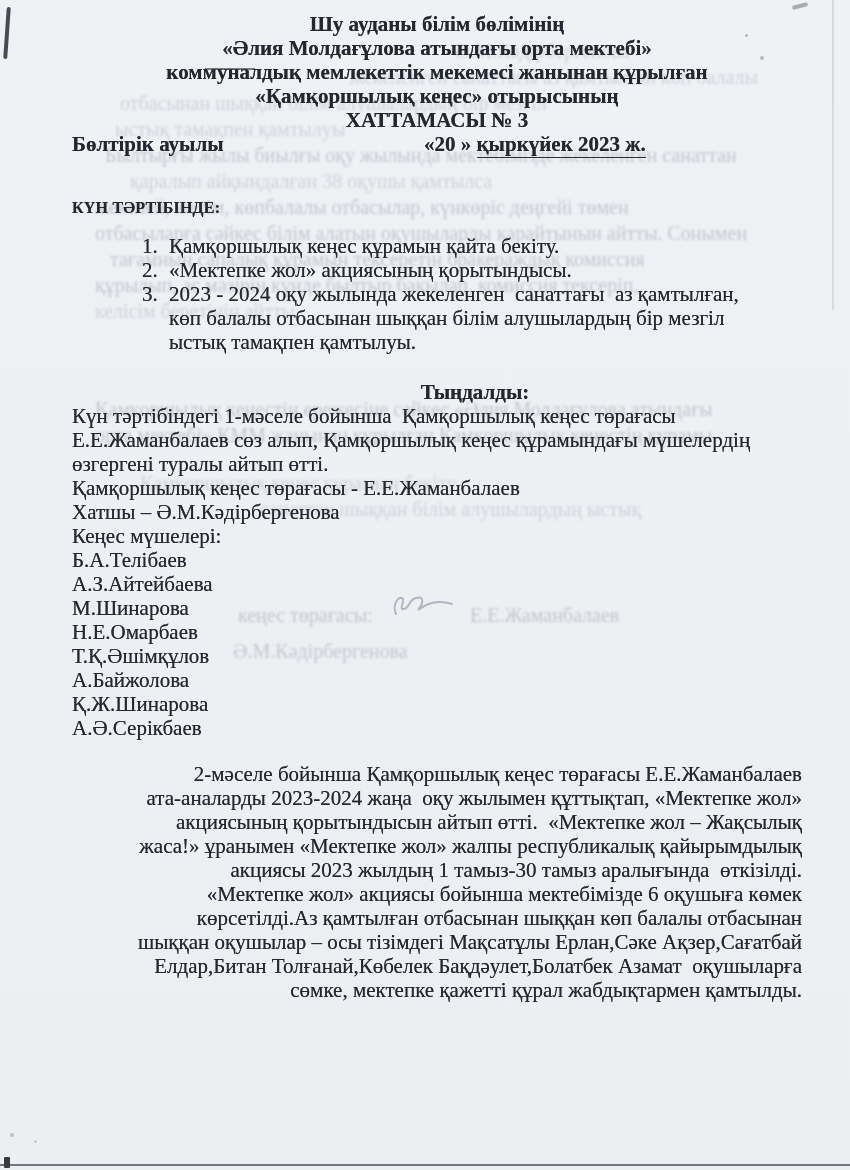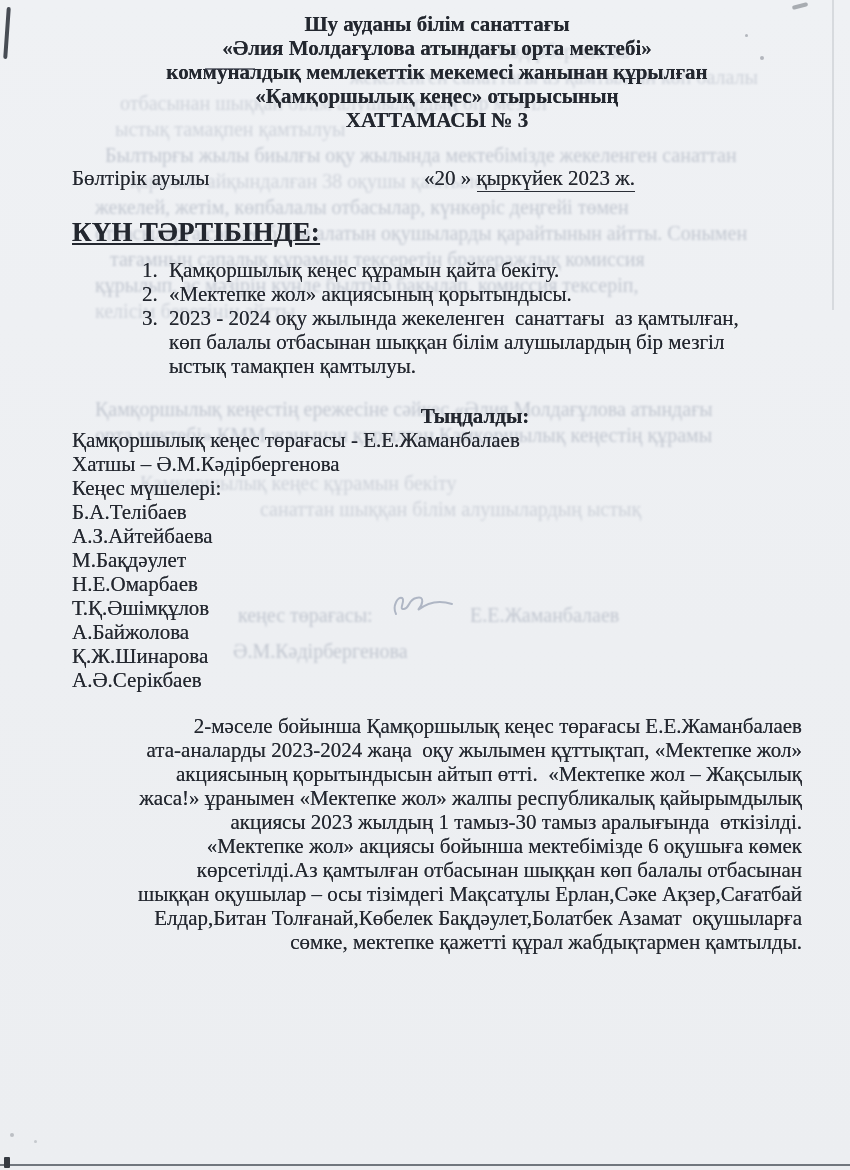--- a/index.html
+++ b/index.html
@@ -12,24 +12,24 @@
     color:#23272f;
     overflow:hidden;
   }
   .content {
     position:absolute; left:72px; top:12px; width:730px; z-index:2;
     font-size:21px; line-height:24px;
     text-shadow:0 0 0.35px rgba(35,39,47,.75);
   }
   .doc-header { text-align:center; font-weight:bold; }
   .doc-header div { white-space:nowrap; }
-  .dateline { display:flex; margin-top:34px; font-weight:normal;align-items:center; }
+  .dateline { display:flex; font-weight:bold;align-items:center; }
   .dateline .place { width:352px; }
   .dateline .date-underlined { border-bottom:1.6px solid #2a2e36; padding-bottom:1px; }
-  .agenda-heading { margin-top:30px; font-weight:bold; font-size:27px; letter-spacing:.2px;text-decoration:underline; }
+  .agenda-heading { margin-top:40px; font-weight:bold; font-size:16px; letter-spacing:.2px; }
   ol.agenda-list { margin:14px 0 0 0; padding:0 0 0 91px; }
   ol.agenda-list li { white-space:pre-wrap; padding-left:6px; }
   .heard-heading { margin-top:26px; font-weight:bold; text-indent:76px;text-align:center; }
   .para { white-space:pre-wrap; }
   .members-list div { white-space:nowrap; }
   .issue2 { margin-top:22px;text-align:right; }
   
   .ghost-layer { position:absolute; left:0; top:0; width:850px; height:1170px; z-index:1; }
   .ghost-line {
     position:absolute; white-space:nowrap;
@@ -75,21 +75,21 @@
       <div class="ghost-line lighter" style="left: 140px; top: 472px;">Қамқоршылық кеңес құрамын бекіту</div>
       <div class="ghost-line lighter" style="left: 260px; top: 498px;">санаттан шыққан білім алушылардың ыстық</div>
       <div class="ghost-line" style="left: 238px; top: 604px;">кеңес төрағасы:</div>
       <div class="ghost-line" style="left: 470px; top: 604px;">Е.Е.Жаманбалаев</div>
       <div class="ghost-line" style="left: 233px; top: 640px;">Ә.М.Кәдірбергенова</div>
     </div>
 
   <div class="content">
 
     <div class="doc-header">
-      <div>Шу ауданы білім санаттағы</div>
+      <div>Шу ауданы білім бөлімінің</div>
       <div>«Әлия Молдағұлова атындағы орта мектебі»</div>
       <div>коммуналдық мемлекеттік мекемесі жанынан құрылған</div>
       <div>«Қамқоршылық кеңес» отырысының</div>
       <div>ХАТТАМАСЫ № 3</div>
     </div>
 
     <div class="dateline">
       <span class="place">Бөлтірік ауылы</span>
       <span><span>«20 » </span><span class="date-underlined">қыркүйек  2023 ж.</span></span>
     </div>
@@ -97,27 +97,30 @@
     <div class="agenda-heading">КҮН ТӘРТІБІНДЕ:</div>
     <ol class="agenda-list">
         <li>Қамқоршылық кеңес құрамын қайта бекіту.</li>
         <li>«Мектепке жол» акциясының қорытындысы.</li>
         <li>2023 - 2024 оқу жылында жекеленген  санаттағы  аз қамтылған,
 көп балалы отбасынан шыққан білім алушылардың бір мезгіл
 ыстық тамақпен қамтылуы.</li>
       </ol>
 
     <div class="heard-heading">Тыңдалды:</div>
+    <div class="para">Күн тәртібіндегі 1-мәселе бойынша  Қамқоршылық кеңес төрағасы
+Е.Е.Жаманбалаев сөз алып, Қамқоршылық кеңес құрамындағы мүшелердің
+өзгергені туралы айтып өтті.</div>
     <div>Қамқоршылық кеңес төрағасы -  Е.Е.Жаманбалаев</div>
     <div>Хатшы – Ә.М.Кәдірбергенова</div>
     <div>Кеңес мүшелері:</div>
     <div class="members-list">
         <div>Б.А.Телібаев</div>
         <div>А.З.Айтейбаева</div>
-        <div>М.Бақдәулет</div>
+        <div>М.Шинарова</div>
         <div>Н.Е.Омарбаев</div>
         <div>Т.Қ.Әшімқұлов</div>
         <div>А.Байжолова</div>
         <div>Қ.Ж.Шинарова</div>
         <div>А.Ә.Серікбаев</div>
       </div>
 
     <div class="para issue2">2-мәселе бойынша Қамқоршылық кеңес төрағасы Е.Е.Жаманбалаев
  ата-аналарды 2023-2024 жаңа  оқу жылымен құттықтап, «Мектепке жол»
 акциясының қорытындысын айтып өтті.  «Мектепке жол – Жақсылық

